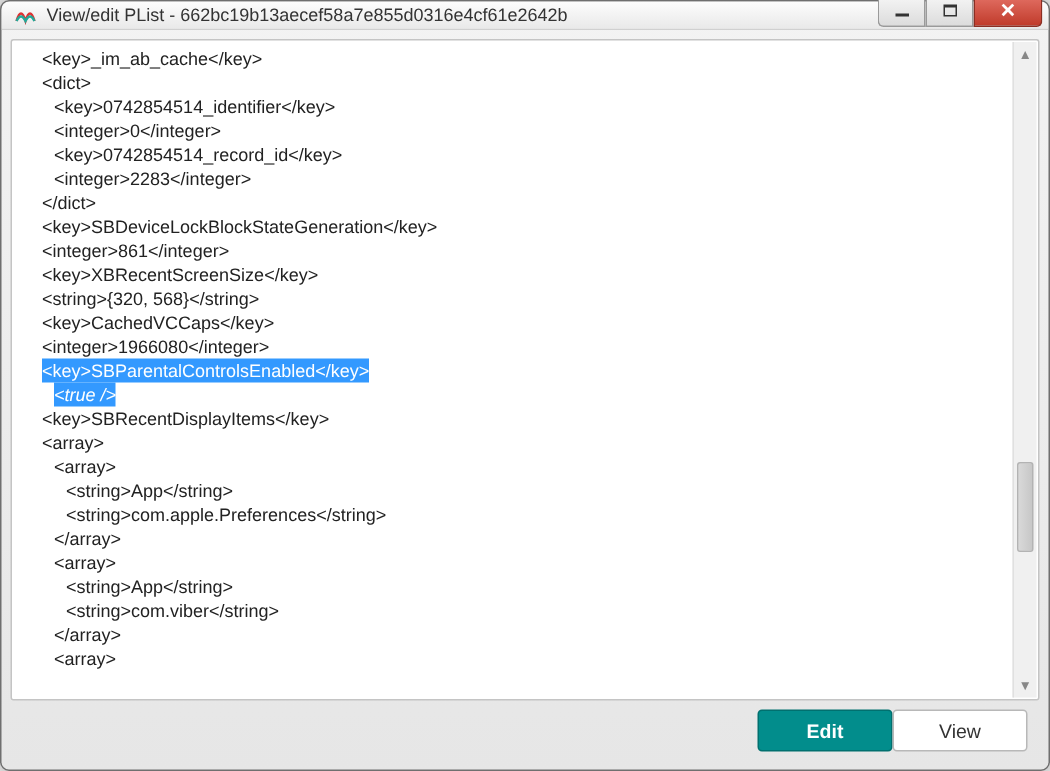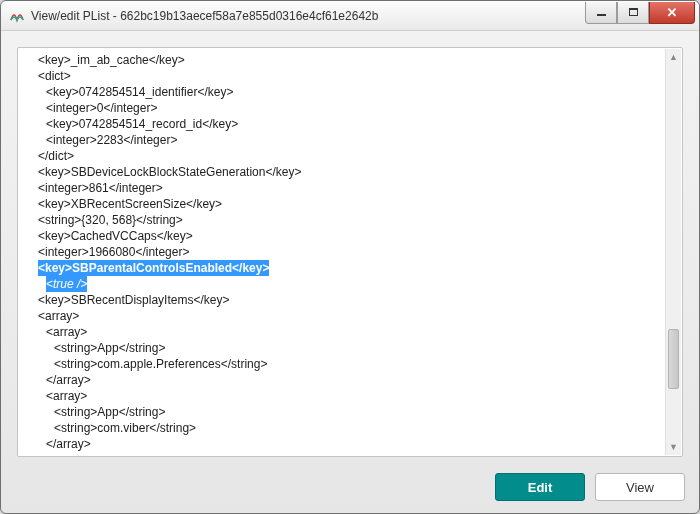--- a/index.html
+++ b/index.html
@@ -15,21 +15,21 @@
     left: 0; top: 0;
     width: 700px; height: 514px;
     background: linear-gradient(#f3f3f3, #e6e6e6);
     border: 1px solid #6f6f6f;
     border-radius: 6px;
     box-shadow: 0 0 10px rgba(0,0,0,0.3);
     display: flex;
     flex-direction: column;
   }
   .titlebar {
-    height: 30px;
+    height: 19px;
     display: flex;
     align-items: center;
     background: linear-gradient(#fdfdfd, #e9e9e9);
     border-bottom: 1px solid #d0d0d0;
     border-top-left-radius: 6px;
     border-top-right-radius: 6px;
   }
   .title-icon {
     width: 16px; height: 16px;
     margin: 0 6px 0 8px;
@@ -71,21 +71,21 @@
     font-size: 13px;
   }
   .win-btn.min span {
     width: 9px; height: 2px; background: #333; display: block; margin-top: 6px;
   }
   .win-btn.max span {
     width: 9px; height: 8px; border: 1px solid #333; border-top: 2px solid #333; display: block;
   }
   .content-frame {
     flex: 1;
-    margin: 16px;
+    margin: 6px;
     background: #fff;
     border: 1px solid #c4c4c4;
     border-radius: 2px;
     position: relative;
     overflow: hidden;
   }
   .scroll-area {
     position: absolute;
     left: 4px; top: 4px; right: 18px; bottom: 4px;
     overflow: hidden;
@@ -97,21 +97,21 @@
   }
   .plist-line { padding-left: 8px; }
   .ind1 { padding-left: 16px; }
   .ind2 { padding-left: 24px; }
   .ind3 { padding-left: 32px; }
   .sel {
     background: #3399ff;
     color: #fff;
     display: inline-block;
   }
-  .selwrap1 { padding-left: 16px; font-weight: bold; }
+  .selwrap1 { padding-left: 16px; }
   .selwrap2 { padding-left: 24px; font-style: italic; }
 
   .vscroll {
     position: absolute;
     right: 1px; top: 1px; bottom: 1px;
     width: 16px;
     background: #f0f0f0;
     border-left: 1px solid #e0e0e0;
   }
   .vscroll .arrow {
@@ -126,21 +126,20 @@
     position: absolute;
     left: 2px; right: 2px;
     top: 280px; height: 60px;
     background: linear-gradient(to right, #d9d9d9, #c7c7c7);
     border: 1px solid #b3b3b3;
     border-radius: 2px;
   }
   .button-row {
     display: flex;
     justify-content: flex-end;
-    gap: 10px;
     padding: 0 14px 12px 14px;
   }
   .btn {
     min-width: 90px; height: 28px;
     border-radius: 3px;
     font-size: 13px;
     display: flex;
     align-items: center;
     justify-content: center;
     cursor: pointer;

